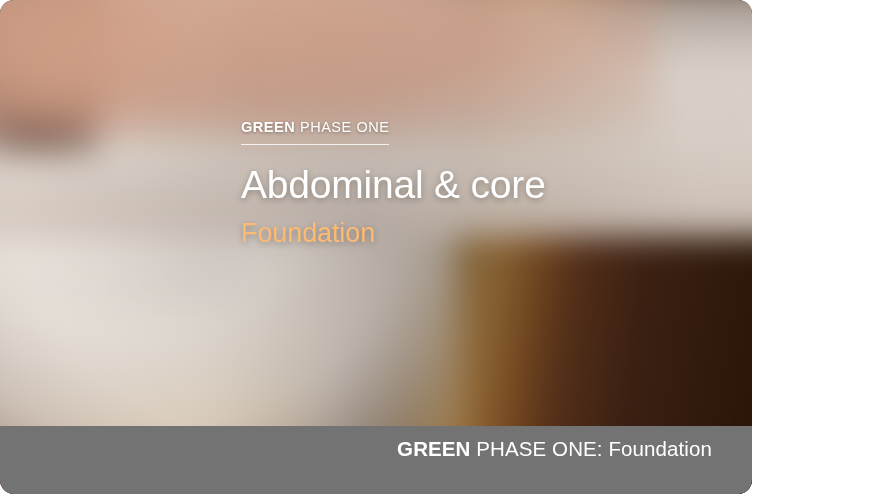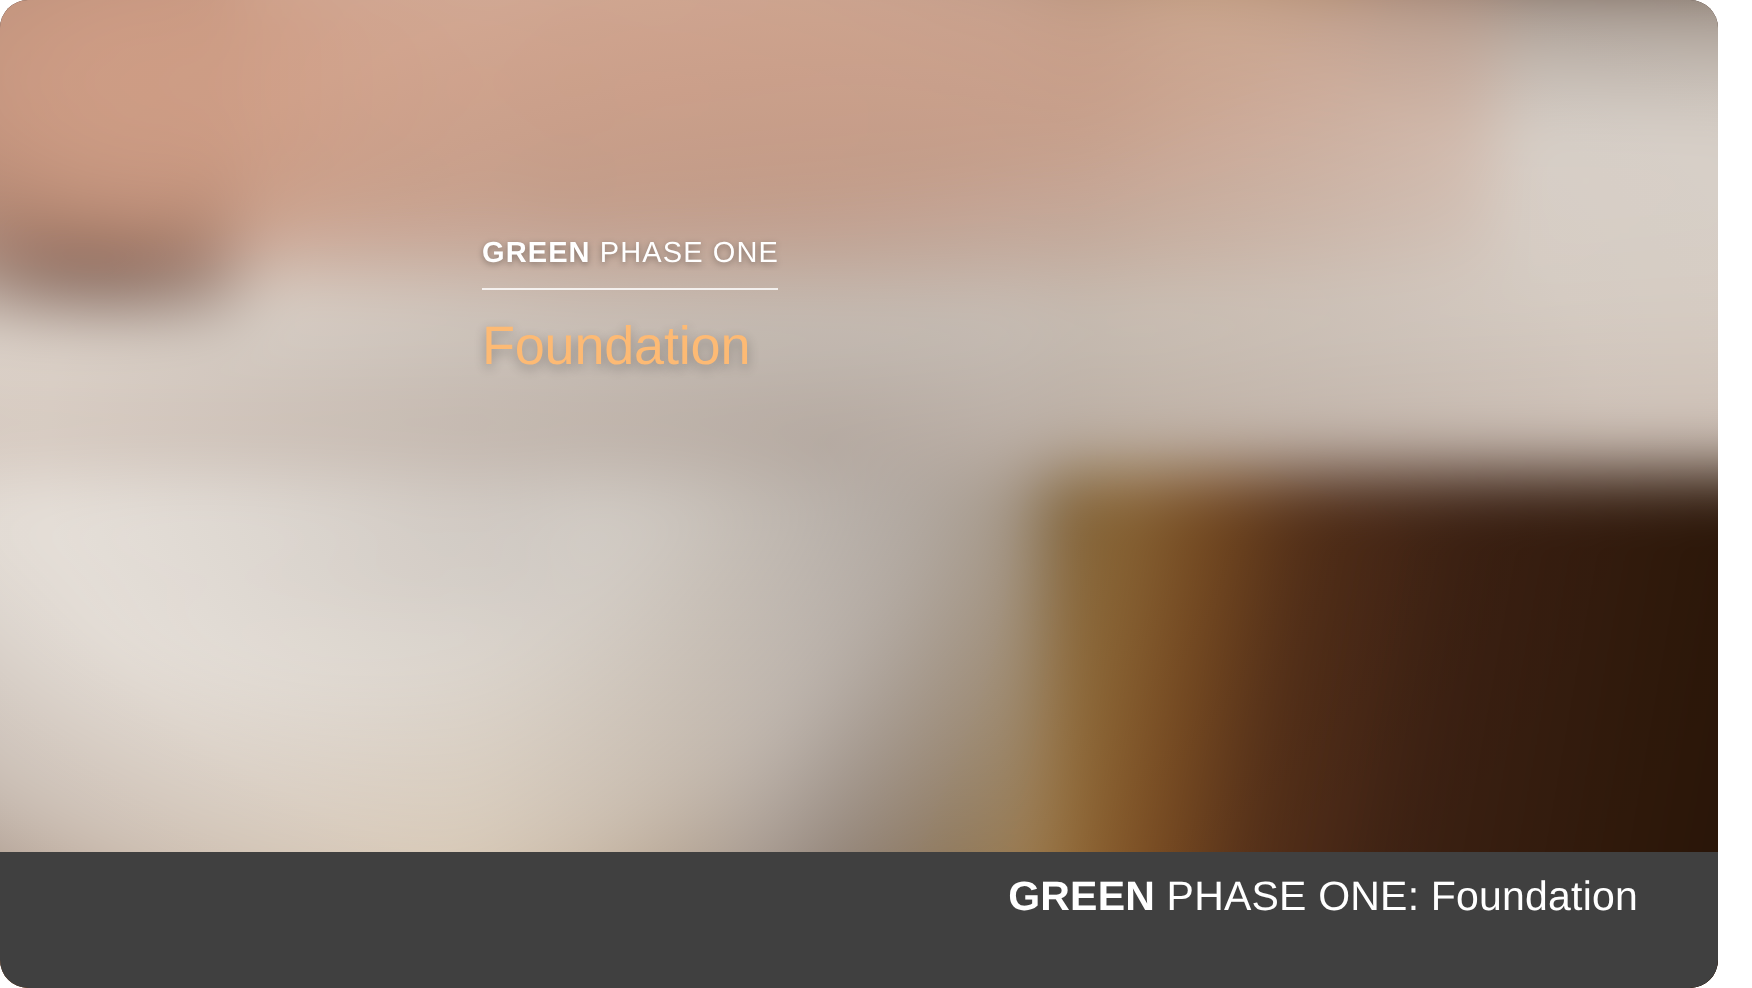--- a/index.html
+++ b/index.html
@@ -6,21 +6,21 @@
     margin: 0;
     padding: 0;
     background: #ffffff;
   }
   body {
     font-family: "Liberation Sans", sans-serif;
   }
 
   .slide {
     position: relative;
-    width: 859px;
+    width: 752px;
     height: 494px;
     overflow: hidden;
     border-radius: 14px;
     background: #3a2318;
   }
 
   
   .photo {
     position: absolute;
     inset: -40px;
@@ -296,21 +296,21 @@
     text-shadow: 0 2px 6px rgba(0,0,0,0.3);
   }
 
   
   .footer {
     position: absolute;
     left: 0;
     right: 0;
     bottom: 0;
     height: 68px;
-    background: #404040;
+    background: #737373;
     display: flex;
     align-items: center;
     justify-content: flex-end;
     padding-right: 40px;
     box-sizing: border-box;
     border-bottom-left-radius: 14px;
     border-bottom-right-radius: 14px;
   }
   .footer-text {
     color: #ffffff;
@@ -345,20 +345,21 @@
     <div class="layer bg-skin"></div>
   </div>
   <div class="scrim"></div>
 
   <div class="content">
 
     <div class="eyebrow">
       <span class="strong">GREEN</span><span class="light"> PHASE ONE</span>
     </div>
 
+    <div class="title-1">Abdominal &amp; core</div>
     <div class="subtitle">Foundation</div>
 
   </div>
 
   <div class="footer">
     <div class="footer-text">
       <span class="strong">GREEN</span><span class="light"> PHASE ONE: Foundation</span>
     </div>
   </div>
 

